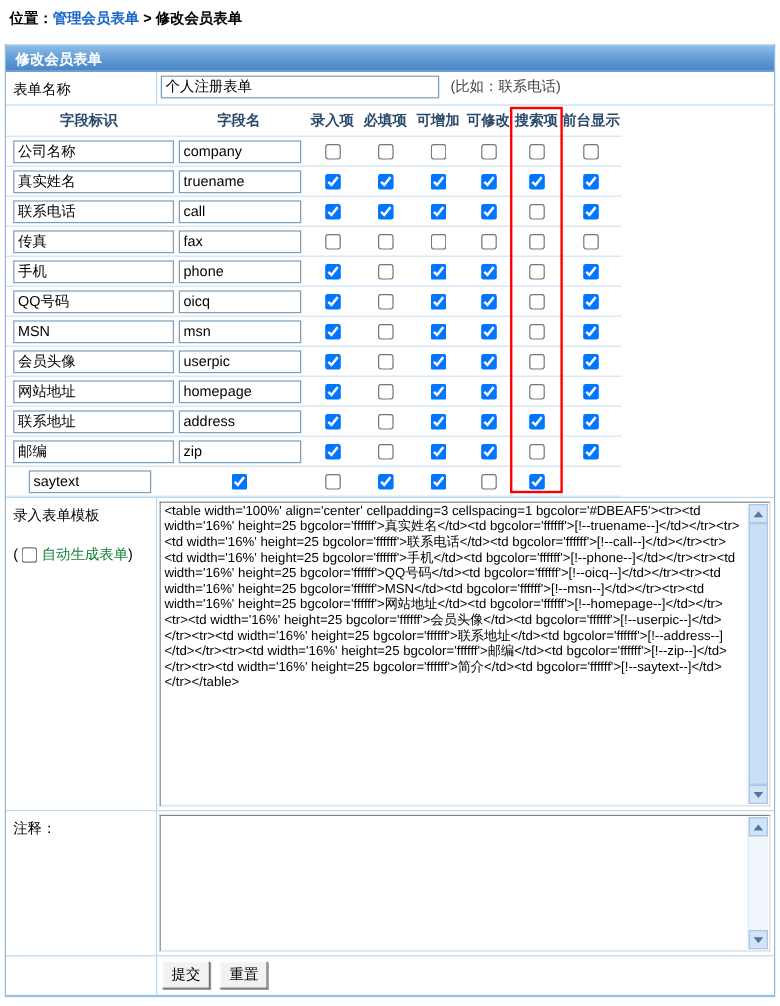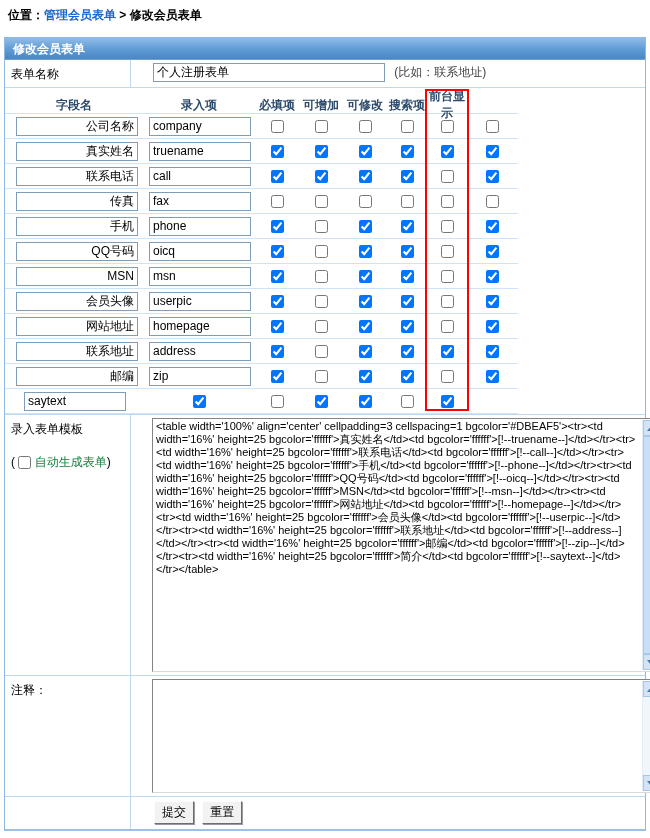--- a/index.html
+++ b/index.html
@@ -8,21 +8,21 @@
 
   .breadcrumb { margin:7px 0 13px 8px; font-weight:bold; }
   .breadcrumb a { color:#1a66cc; text-decoration:none;font-family:Liberation Serif, serif; }
 
   .panel { margin:0 4px; width:642px; border:1px solid #8db9e2; border-bottom:2px solid #9cc1e7; }
 
   .panel-title { height:22px; line-height:22px; padding-left:8px; color:#fff; font-weight:bold;
     background:linear-gradient(180deg,#8fbde8 0%,#5e9ad4 55%,#4a86c6 100%);
     border-bottom:1px solid #6fa0d0; }
 
-  .row { display:grid; grid-template-columns:126px 1fr;gap:19px; }
+  .row { display:grid; grid-template-columns:126px 1fr; }
   .row + .row { border-top:1px solid #bdd9f2; }
   .label-cell { border-right:1px solid #bdd9f2; padding:6px 4px 4px 6px; }
   .content-cell { position:relative; }
 
   .row-name .content-cell { padding:3px 0 0 3px; }
   .text-input { border:1px solid #7f9db9; height:19px; font-size:12px; padding:1px 3px;
     font-family:inherit; background:#fff; }
   .name-input { width:232px; }
   .hint { margin-left:6px; color:#444; }
 
@@ -31,21 +31,21 @@
     padding:2px 9px; cursor:pointer; }
   .manage-btn { margin:16px 0 0 6px; }
 
   
   .ftable { width:513px; position:relative; }
   .frow { display:grid; grid-template-columns:138px 112px 44px 44px 44px 40px 40px 51px;
     height:25px; align-items:center; border-bottom:1px solid #cfe3f4; }
   .frow.head { height:26px; font-weight:bold; color:#2b4a6b; }
   .frow.head span { text-align:center; }
   .fcell { text-align:center; }
-  .f-label { width:122px; margin-left:6px;text-align:right; }
+  .f-label { width:134px; margin-left:6px; }
   .f-name  { width:102px; margin-left:2px; }
   .frow .text-input { height:19px; }
   input[type=checkbox] { width:13px; height:13px; vertical-align:middle; }
 
   .red-overlay { position:absolute; left:420px; top:1px; width:44px; height:322px;
     border:2px solid #ff0000; pointer-events:none; }
 
   
   .ta-wrap { position:relative; background:#fff;
     border:1px solid; border-color:#848484 #d9d9d9 #d9d9d9 #848484; }
@@ -78,28 +78,29 @@
   <span>位置：</span><a href="#">管理会员表单</a><span> &gt; </span><span>修改会员表单</span>
 </div>
 
 <div class="panel">
   <div class="panel-title">修改会员表单</div>
 
   <div class="row row-name">
     <div class="label-cell">表单名称</div>
     <div class="content-cell">
       <input class="text-input name-input" type="text" value="个人注册表单" style="">
-      <span class="hint">(比如：联系地址)</span>
+      <span class="hint">(比如：联系电话)</span>
     </div>
   </div>
 
   <div class="row row-fields">
     <div class="content-cell">
       <div class="ftable">
         <div class="frow head">
+          <span>字段标识</span>
           <span>字段名</span>
           <span>录入项</span>
           <span>必填项</span>
           <span>可增加</span>
           <span>可修改</span>
           <span>搜索项</span>
           <span>前台显示</span>
         </div>
         <div id="ftable-body">
   <div class="frow">

